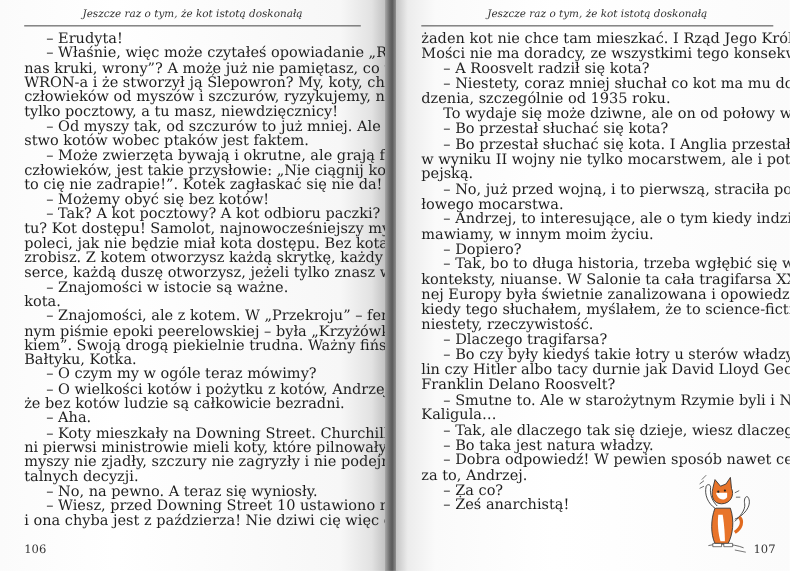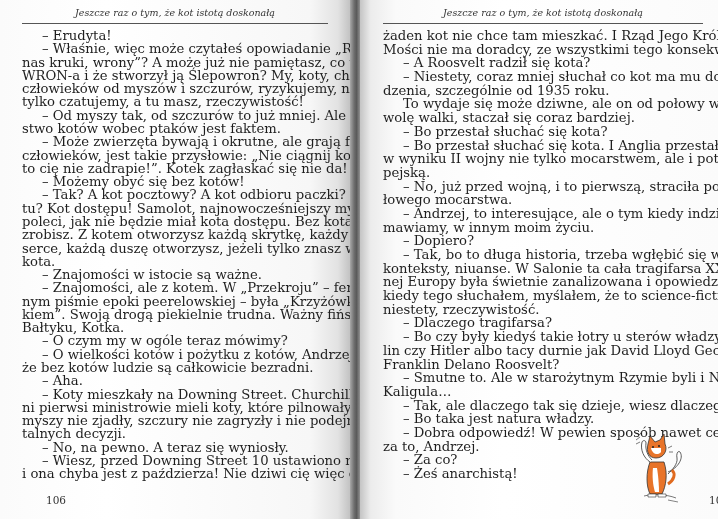--- a/index.html
+++ b/index.html
@@ -20,52 +20,52 @@
     position: absolute; top: 7px; font-style: italic; font-size: 9.5px;
     color: #333; text-align: center; font-family: "DejaVu Serif", serif;
   }
   .head-rule { position: absolute; top: 23px; height: 1px; background: #555; }
 
   .text-block { position: absolute; top: 29px; font-size: 13.2px; line-height: 18.05px; }
   .line { white-space: nowrap; display: block; height: 18.05px; overflow: visible; text-align: justify; text-align-last: justify; }
   .line.last { text-align-last: left; }
   .line.indent { padding-left: 20px; }
 
-  .folio { position: absolute; top: 494px; font-size: 10.5px; color: #333; margin-left: 24px; }
+  .folio { position: absolute; top: 494px; font-size: 10.5px; color: #333; }
 
   .cat { position: absolute; left: 628px; top: 428px; width: 62px; height: 78px; }
 </style>
 </head>
 <body>
 
 <div class="spread">
 
   <div class="page page-left">
     <div class="running-head" style="left:22px;width:306px;">Jeszcze raz o tym, że kot istotą doskonałą</div>
     <div class="head-rule" style="left:22px;width:306px;"></div>
     <div class="text-block" id="left-text" style="left:22px;width:306px;">
         <span class="line indent last" style="height: 13.2941px; line-height: 13.2941px;">– Erudyta!</span>
         <span class="line indent" style="height: 13.2941px; line-height: 13.2941px;">– Właśnie, więc może czytałeś opowiadanie „Rozdziobią</span>
         <span class="line" style="height: 13.2941px; line-height: 13.2941px;">nas kruki, wrony”? A może już nie pamiętasz, co to była</span>
         <span class="line" style="height: 13.2941px; line-height: 13.2941px;">WRON-a i że stworzył ją Ślepowron? My, koty, chronimy</span>
         <span class="line" style="height: 13.2941px; line-height: 13.2941px;">człowieków od myszów i szczurów, ryzykujemy, nie śpimy</span>
-        <span class="line last" style="height: 13.2941px; line-height: 13.2941px;">tylko czatujemy, a tu masz, rzeczywistość!</span>
+        <span class="line last" style="height: 13.2941px; line-height: 13.2941px;">tylko pocztowy, a tu masz, niewdzięcznicy!</span>
         <span class="line indent" style="height: 13.2941px; line-height: 13.2941px;">– Od myszy tak, od szczurów to już mniej. Ale okrucień-</span>
         <span class="line last" style="height: 13.2941px; line-height: 13.2941px;">stwo kotów wobec ptaków jest faktem.</span>
         <span class="line indent" style="height: 13.2941px; line-height: 13.2941px;">– Może zwierzęta bywają i okrutne, ale grają fair. A co do</span>
         <span class="line" style="height: 13.2941px; line-height: 13.2941px;">człowieków, jest takie przysłowie: „Nie ciągnij kota za ogon,</span>
         <span class="line last" style="height: 13.2941px; line-height: 13.2941px;">to cię nie zadrapie!”. Kotek zagłaskać się nie da!</span>
         <span class="line indent last" style="height: 13.2941px; line-height: 13.2941px;">– Możemy obyć się bez kotów!</span>
         <span class="line indent" style="height: 13.2941px; line-height: 13.2941px;">– Tak? A kot pocztowy? A kot odbioru paczki? Kot zwro-</span>
         <span class="line" style="height: 13.2941px; line-height: 13.2941px;">tu? Kot dostępu! Samolot, najnowocześniejszy myśliwiec nie</span>
         <span class="line" style="height: 13.2941px; line-height: 13.2941px;">poleci, jak nie będzie miał kota dostępu. Bez kota nic nie</span>
         <span class="line" style="height: 13.2941px; line-height: 13.2941px;">zrobisz. Z kotem otworzysz każdą skrytkę, każdy sejf, każde</span>
         <span class="line" style="height: 13.2941px; line-height: 13.2941px;">serce, każdą duszę otworzysz, jeżeli tylko znasz właściwego</span>
+        <span class="line indent last" style="height: 13.2941px; line-height: 13.2941px;">– Znajomości w istocie są ważne.</span>
         <span class="line last" style="height: 13.2941px; line-height: 13.2941px;">kota.</span>
-        <span class="line indent last" style="height: 13.2941px; line-height: 13.2941px;">– Znajomości w istocie są ważne.</span>
         <span class="line indent" style="height: 13.2941px; line-height: 13.2941px;">– Znajomości, ale z kotem. W „Przekroju” – fenomenal-</span>
         <span class="line" style="height: 13.2941px; line-height: 13.2941px;">nym piśmie epoki peerelowskiej – była „Krzyżówka z kocia-</span>
         <span class="line" style="height: 13.2941px; line-height: 13.2941px;">kiem”. Swoją drogą piekielnie trudna. Ważny fiński port na</span>
         <span class="line last" style="height: 13.2941px; line-height: 13.2941px;">Bałtyku, Kotka.</span>
         <span class="line indent last" style="height: 13.2941px; line-height: 13.2941px;">– O czym my w ogóle teraz mówimy?</span>
         <span class="line indent" style="height: 13.2941px; line-height: 13.2941px;">– O wielkości kotów i pożytku z kotów, Andrzej. I o tym,</span>
         <span class="line last" style="height: 13.2941px; line-height: 13.2941px;">że bez kotów ludzie są całkowicie bezradni.</span>
         <span class="line indent last" style="height: 13.2941px; line-height: 13.2941px;">– Aha.</span>
         <span class="line indent" style="height: 13.2941px; line-height: 13.2941px;">– Koty mieszkały na Downing Street. Churchill i kolej-</span>
         <span class="line" style="height: 13.2941px; line-height: 13.2941px;">ni pierwsi ministrowie mieli koty, które pilnowały, żeby ich</span>
@@ -83,21 +83,20 @@
   <div class="page page-right">
     <div class="running-head" style="left:23px;width:320px;">Jeszcze raz o tym, że kot istotą doskonałą</div>
     <div class="head-rule" style="left:23px;width:320px;"></div>
     <div class="text-block" id="right-text" style="left:23px;width:320px;">
         <span class="line" style="height: 13.697px; line-height: 13.697px;">żaden kot nie chce tam mieszkać. I Rząd Jego Królewskiej</span>
         <span class="line last" style="height: 13.697px; line-height: 13.697px;">Mości nie ma doradcy, ze wszystkimi tego konsekwencjami…</span>
         <span class="line indent last" style="height: 13.697px; line-height: 13.697px;">– A Roosvelt radził się kota?</span>
         <span class="line indent" style="height: 13.697px; line-height: 13.697px;">– Niestety, coraz mniej słuchał co kot ma mu do powie-</span>
         <span class="line last" style="height: 13.697px; line-height: 13.697px;">dzenia, szczególnie od 1935 roku.</span>
         <span class="line indent" style="height: 13.697px; line-height: 13.697px;">To wydaje się może dziwne, ale on od połowy wojny stracił</span>
-        <span class="line last" style="height: 13.697px; line-height: 13.697px;">wolę walki, staczał się coraz bardziej.</span>
         <span class="line indent last" style="height: 13.697px; line-height: 13.697px;">– Bo przestał słuchać się kota?</span>
         <span class="line indent" style="height: 13.697px; line-height: 13.697px;">– Bo przestał słuchać się kota. I Anglia przestała być</span>
         <span class="line" style="height: 13.697px; line-height: 13.697px;">w wyniku II wojny nie tylko mocarstwem, ale i potęgą euro-</span>
         <span class="line last" style="height: 13.697px; line-height: 13.697px;">pejską.</span>
         <span class="line indent" style="height: 13.697px; line-height: 13.697px;">– No, już przed wojną, i to pierwszą, straciła pozycję czo-</span>
         <span class="line last" style="height: 13.697px; line-height: 13.697px;">łowego mocarstwa.</span>
         <span class="line indent" style="height: 13.697px; line-height: 13.697px;">– Andrzej, to interesujące, ale o tym kiedy indziej poroz-</span>
         <span class="line last" style="height: 13.697px; line-height: 13.697px;">mawiamy, w innym moim życiu.</span>
         <span class="line indent last" style="height: 13.697px; line-height: 13.697px;">– Dopiero?</span>
         <span class="line indent" style="height: 13.697px; line-height: 13.697px;">– Tak, bo to długa historia, trzeba wgłębić się w różne</span>

